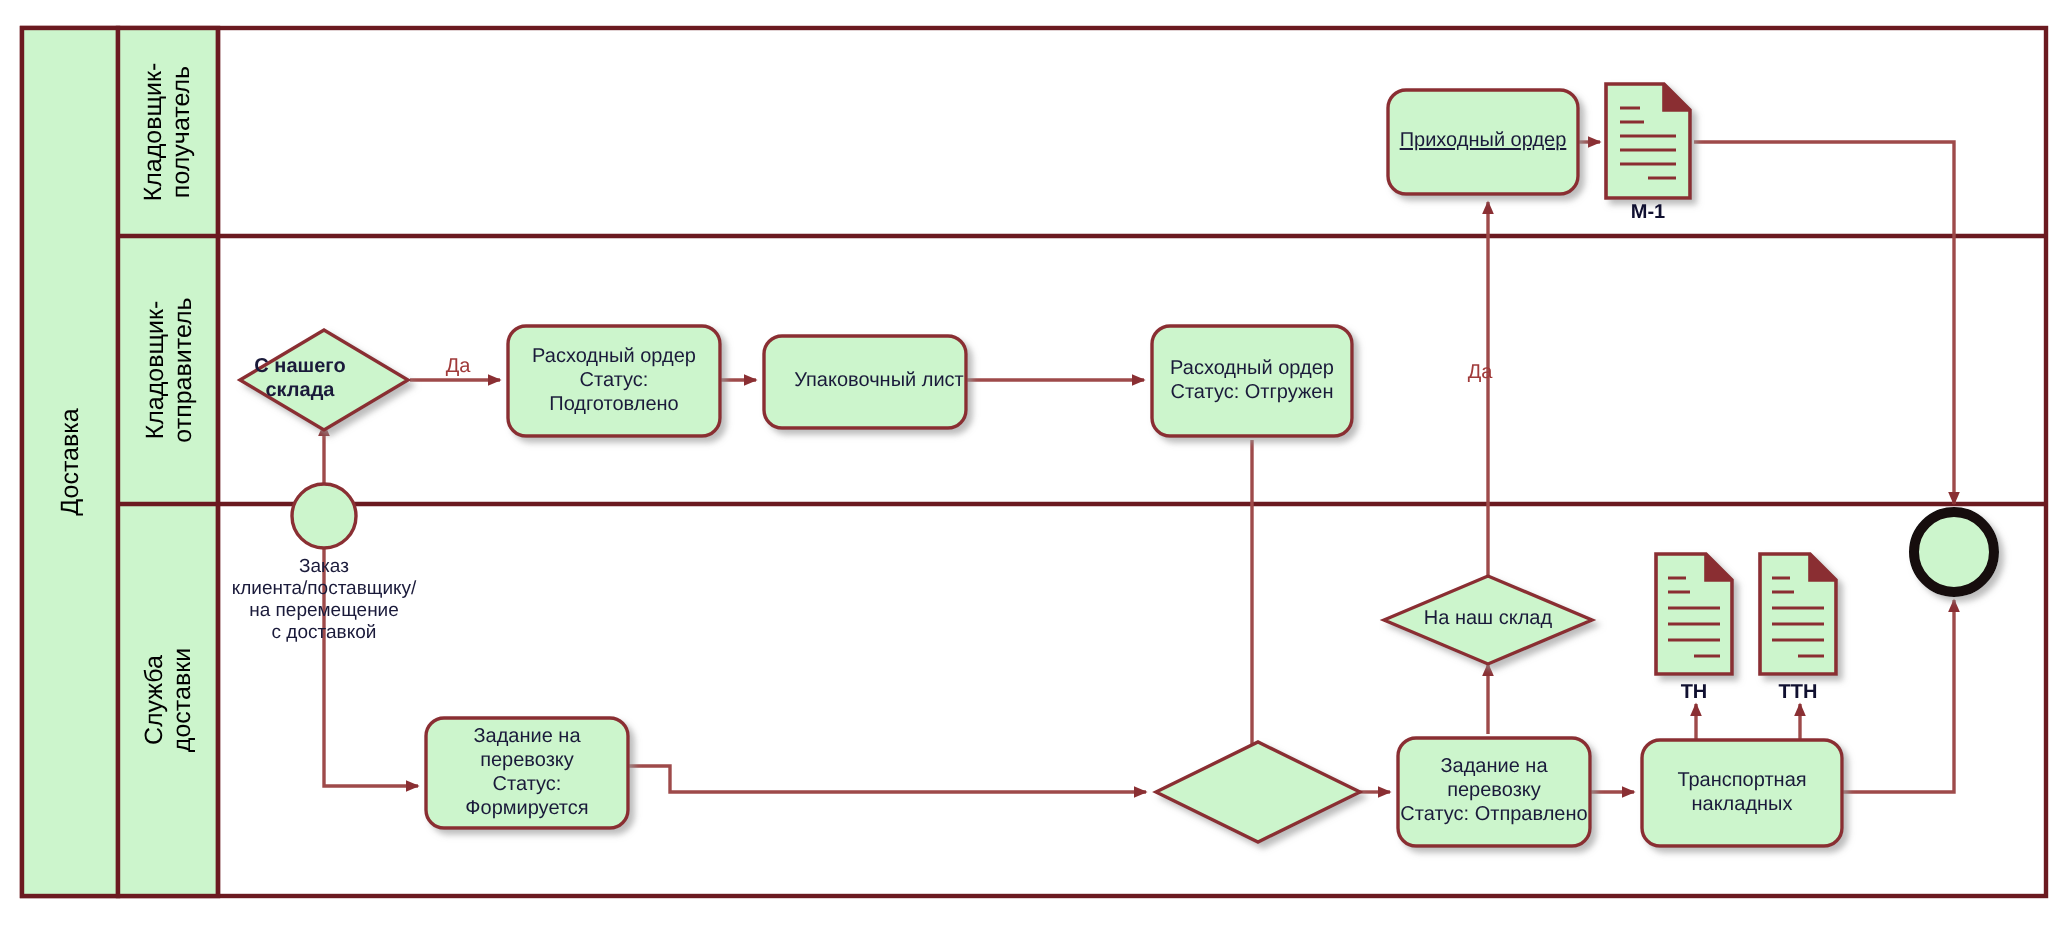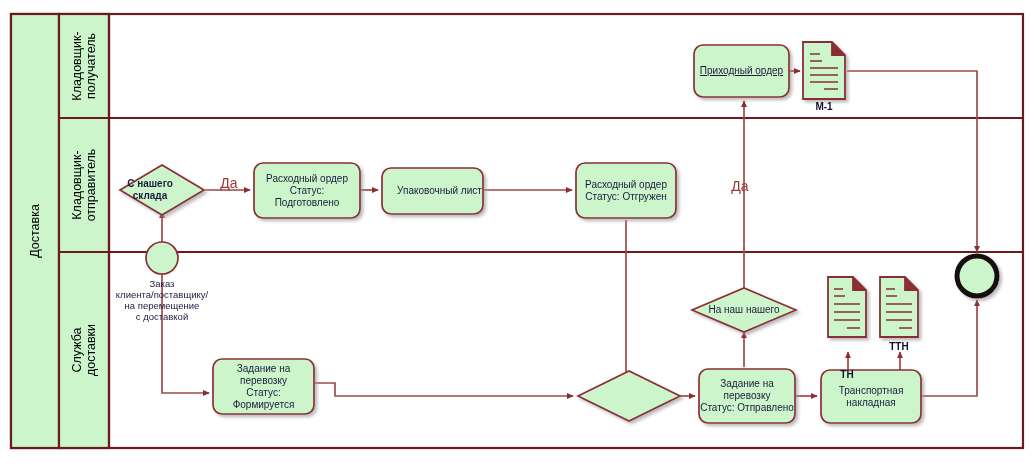--- a/index.html
+++ b/index.html
@@ -46,21 +46,21 @@
     white-space: pre-line;
   }
   .lane-label span {
     transform: rotate(-90deg);
     display: block;
     white-space: pre-line;
   }
   .edge-label {
     position: absolute;
     color: #a03a3a;
-    font-size: 14px;
+    font-size: 10px;
     line-height: 11px;
     text-align: center;
     white-space: pre-line;
   }
   .outer-label {
     position: absolute;
     color: #1a1a3a;
     font-size: 9.5px;
     line-height: 11px;
     text-align: center;
@@ -258,27 +258,27 @@
 
   <div class="node-label" style="left:213px; top:359px; width:101px; height:55px;">Задание на
 перевозку
 Статус:
 Формируется</div>
 
   <div class="node-label" style="left:697px; top:369px; width:100px; height:54px;">Задание на
 перевозку
 Статус: Отправлено</div>
 
-  <div class="node-label" style="left:700px; top:302px; width:88px; height:16px;">На наш нашего</div>
+  <div class="node-label" style="left:700px; top:302px; width:88px; height:16px;">На наш склад</div>
 
   <div class="node-label" style="left:821px; top:370px; width:100px; height:53px;">Транспортная
-накладная</div>
+накладных</div>
 
   <div class="doc-label" style="left:799px; top:101px; width:50px;">М-1</div>
-  <div class="doc-label" style="left:827px; top:341px; width:40px;margin-top:28px;">ТН</div>
+  <div class="doc-label" style="left:827px; top:341px; width:40px;">ТН</div>
   <div class="doc-label" style="left:879px; top:341px; width:40px;">ТТН</div>
 
   <div class="outer-label" style="left:92px; top:278px; width:140px;text-align:center;">Заказ
 клиента/поставщику/
 на перемещение
 с доставкой</div>
 
 
   <div class="edge-label" style="left:218px; top:178px; width:22px;">Да</div>
 

